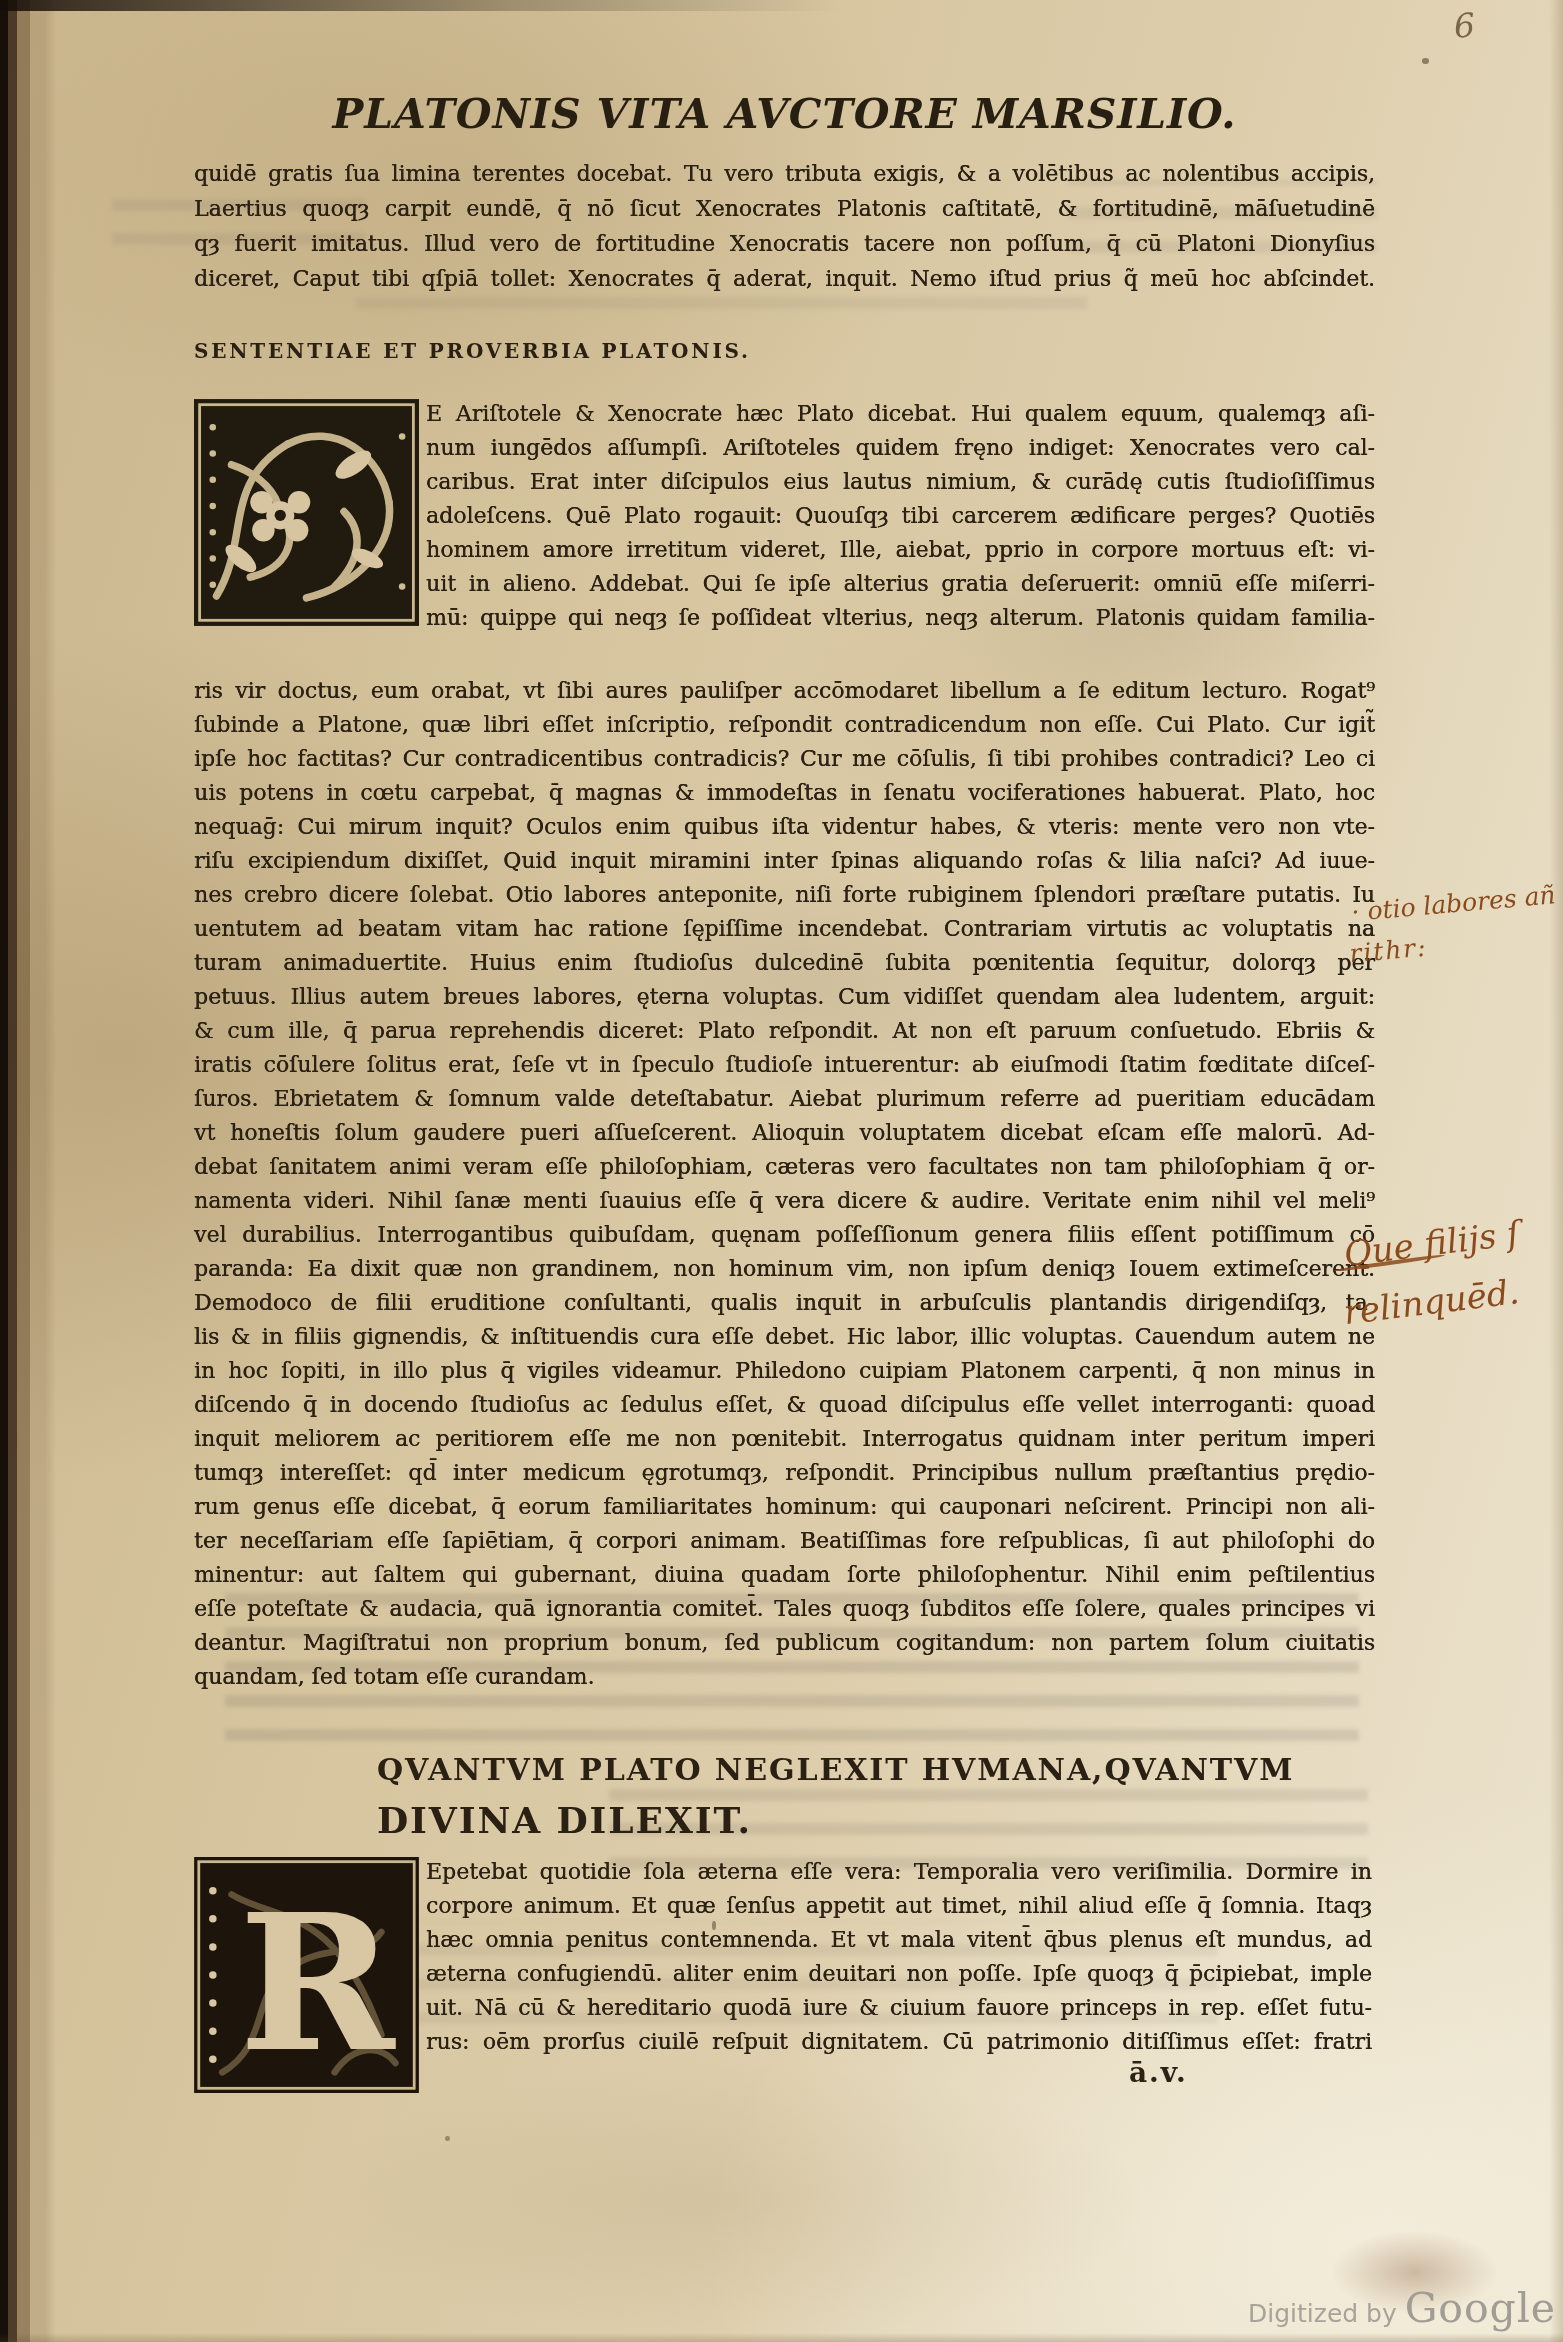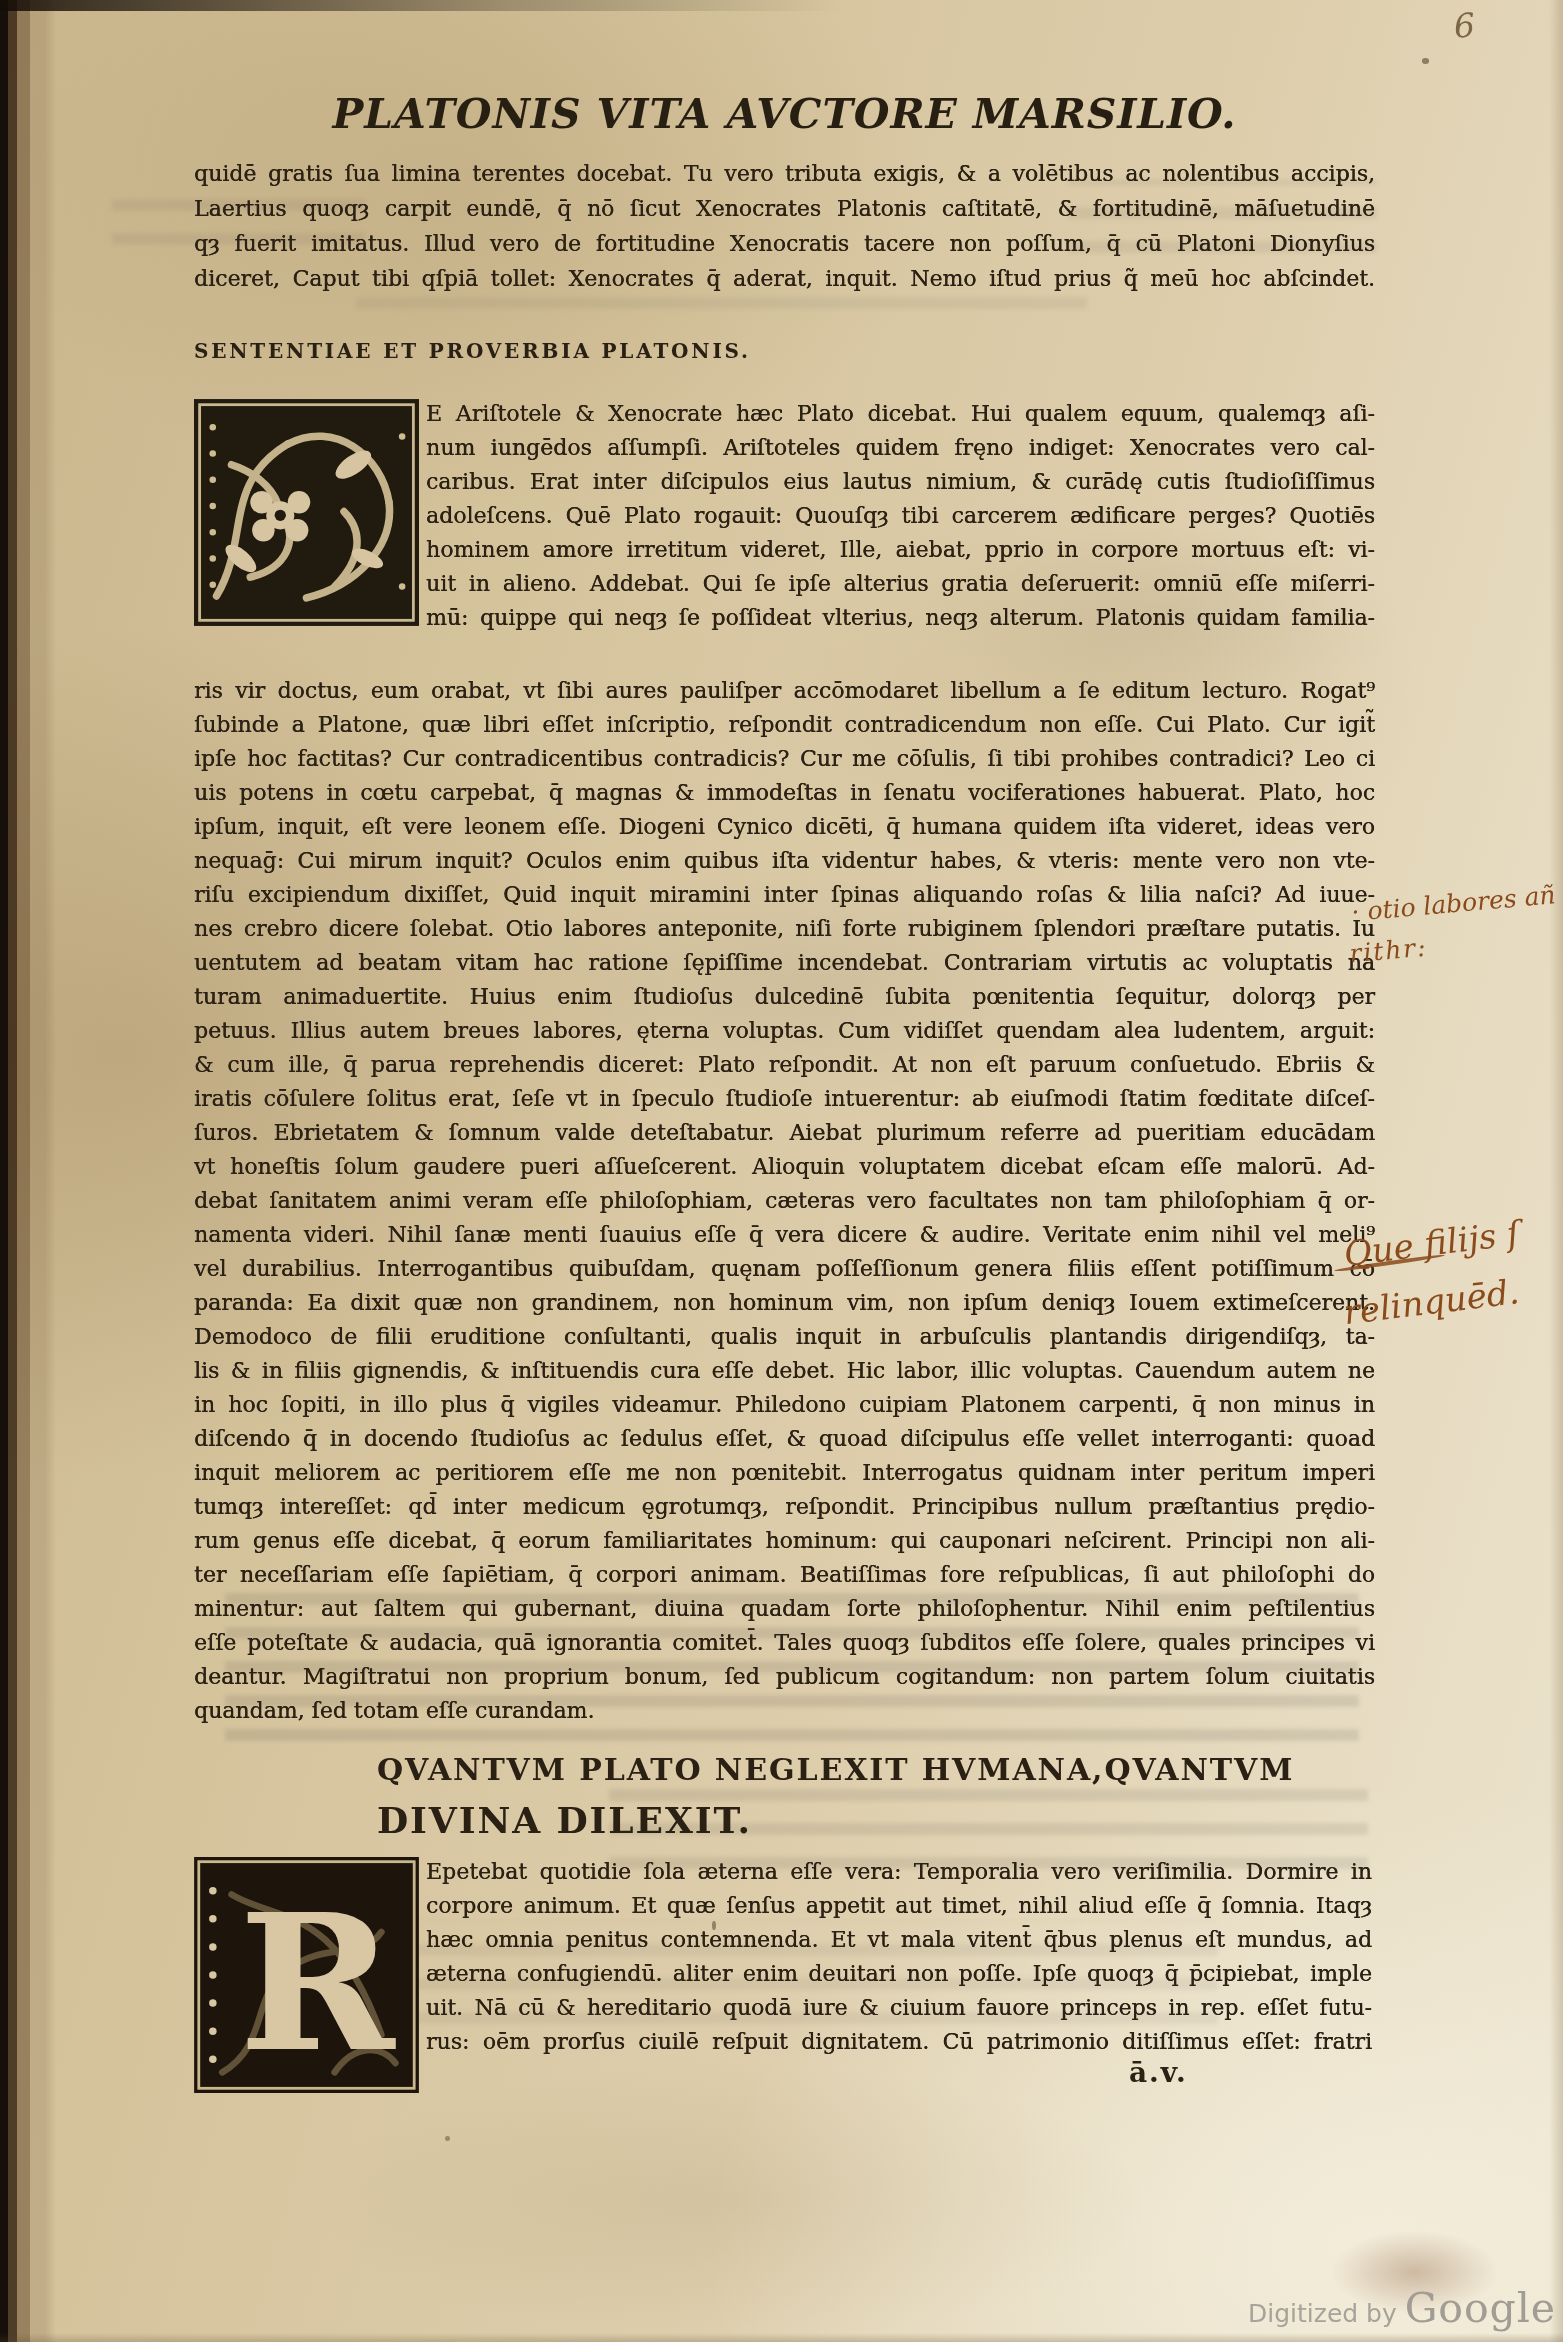--- a/index.html
+++ b/index.html
@@ -157,21 +157,20 @@
       <div class="tl">adoleſcens. Quē Plato rogauit: Quouſqȝ tibi carcerem ædificare perges? Quotiēs</div>
       <div class="tl">hominem amore irretitum videret, Ille, aiebat, pprio in corpore mortuus eſt: vi-</div>
       <div class="tl">uit in alieno. Addebat. Qui ſe ipſe alterius gratia deſeruerit: omniū eſſe miſerri-</div>
       <div class="tl">mū: quippe qui neqȝ ſe poſſideat vlterius, neqȝ alterum. Platonis quidam familia-</div>
     </div>
   <div class="b1b">
       <div class="tl">ris vir doctus, eum orabat, vt ſibi aures pauliſper accōmodaret libellum a ſe editum lecturo. Rogat⁹</div>
       <div class="tl">ſubinde a Platone, quæ libri eſſet inſcriptio, reſpondit contradicendum non eſſe. Cui Plato. Cur igit̃</div>
       <div class="tl">ipſe hoc factitas? Cur contradicentibus contradicis? Cur me cōſulis, ſi tibi prohibes contradici? Leo ci</div>
       <div class="tl">uis potens in cœtu carpebat, q̄ magnas &amp; immodeſtas in ſenatu vociferationes habuerat. Plato, hoc</div>
-      <div class="tl">ipſum, inquit, eſt vere leonem eſſe. Diogeni Cynico dicēti, q̄ humana quidem iſta videret, ideas vero</div>
       <div class="tl">nequaḡ: Cui mirum inquit? Oculos enim quibus iſta videntur habes, &amp; vteris: mente vero non vte-</div>
       <div class="tl">riſu excipiendum dixiſſet, Quid inquit miramini inter ſpinas aliquando roſas &amp; lilia naſci? Ad iuue-</div>
       <div class="tl">nes crebro dicere ſolebat. Otio labores anteponite, niſi forte rubiginem ſplendori præſtare putatis. Iu</div>
       <div class="tl">uentutem ad beatam vitam hac ratione ſępiſſime incendebat. Contrariam virtutis ac voluptatis na</div>
       <div class="tl">turam animaduertite. Huius enim ſtudioſus dulcedinē ſubita pœnitentia ſequitur, dolorqȝ per</div>
       <div class="tl">petuus. Illius autem breues labores, ęterna voluptas. Cum vidiſſet quendam alea ludentem, arguit:</div>
       <div class="tl">&amp; cum ille, q̄ parua reprehendis diceret: Plato reſpondit. At non eſt paruum conſuetudo. Ebriis &amp;</div>
       <div class="tl">iratis cōſulere ſolitus erat, ſeſe vt in ſpeculo ſtudioſe intuerentur: ab eiuſmodi ſtatim fœditate diſceſ-</div>
       <div class="tl">ſuros. Ebrietatem &amp; ſomnum valde deteſtabatur. Aiebat plurimum referre ad pueritiam educādam</div>
       <div class="tl">vt honeſtis ſolum gaudere pueri aſſueſcerent. Alioquin voluptatem dicebat eſcam eſſe malorū. Ad-</div>

